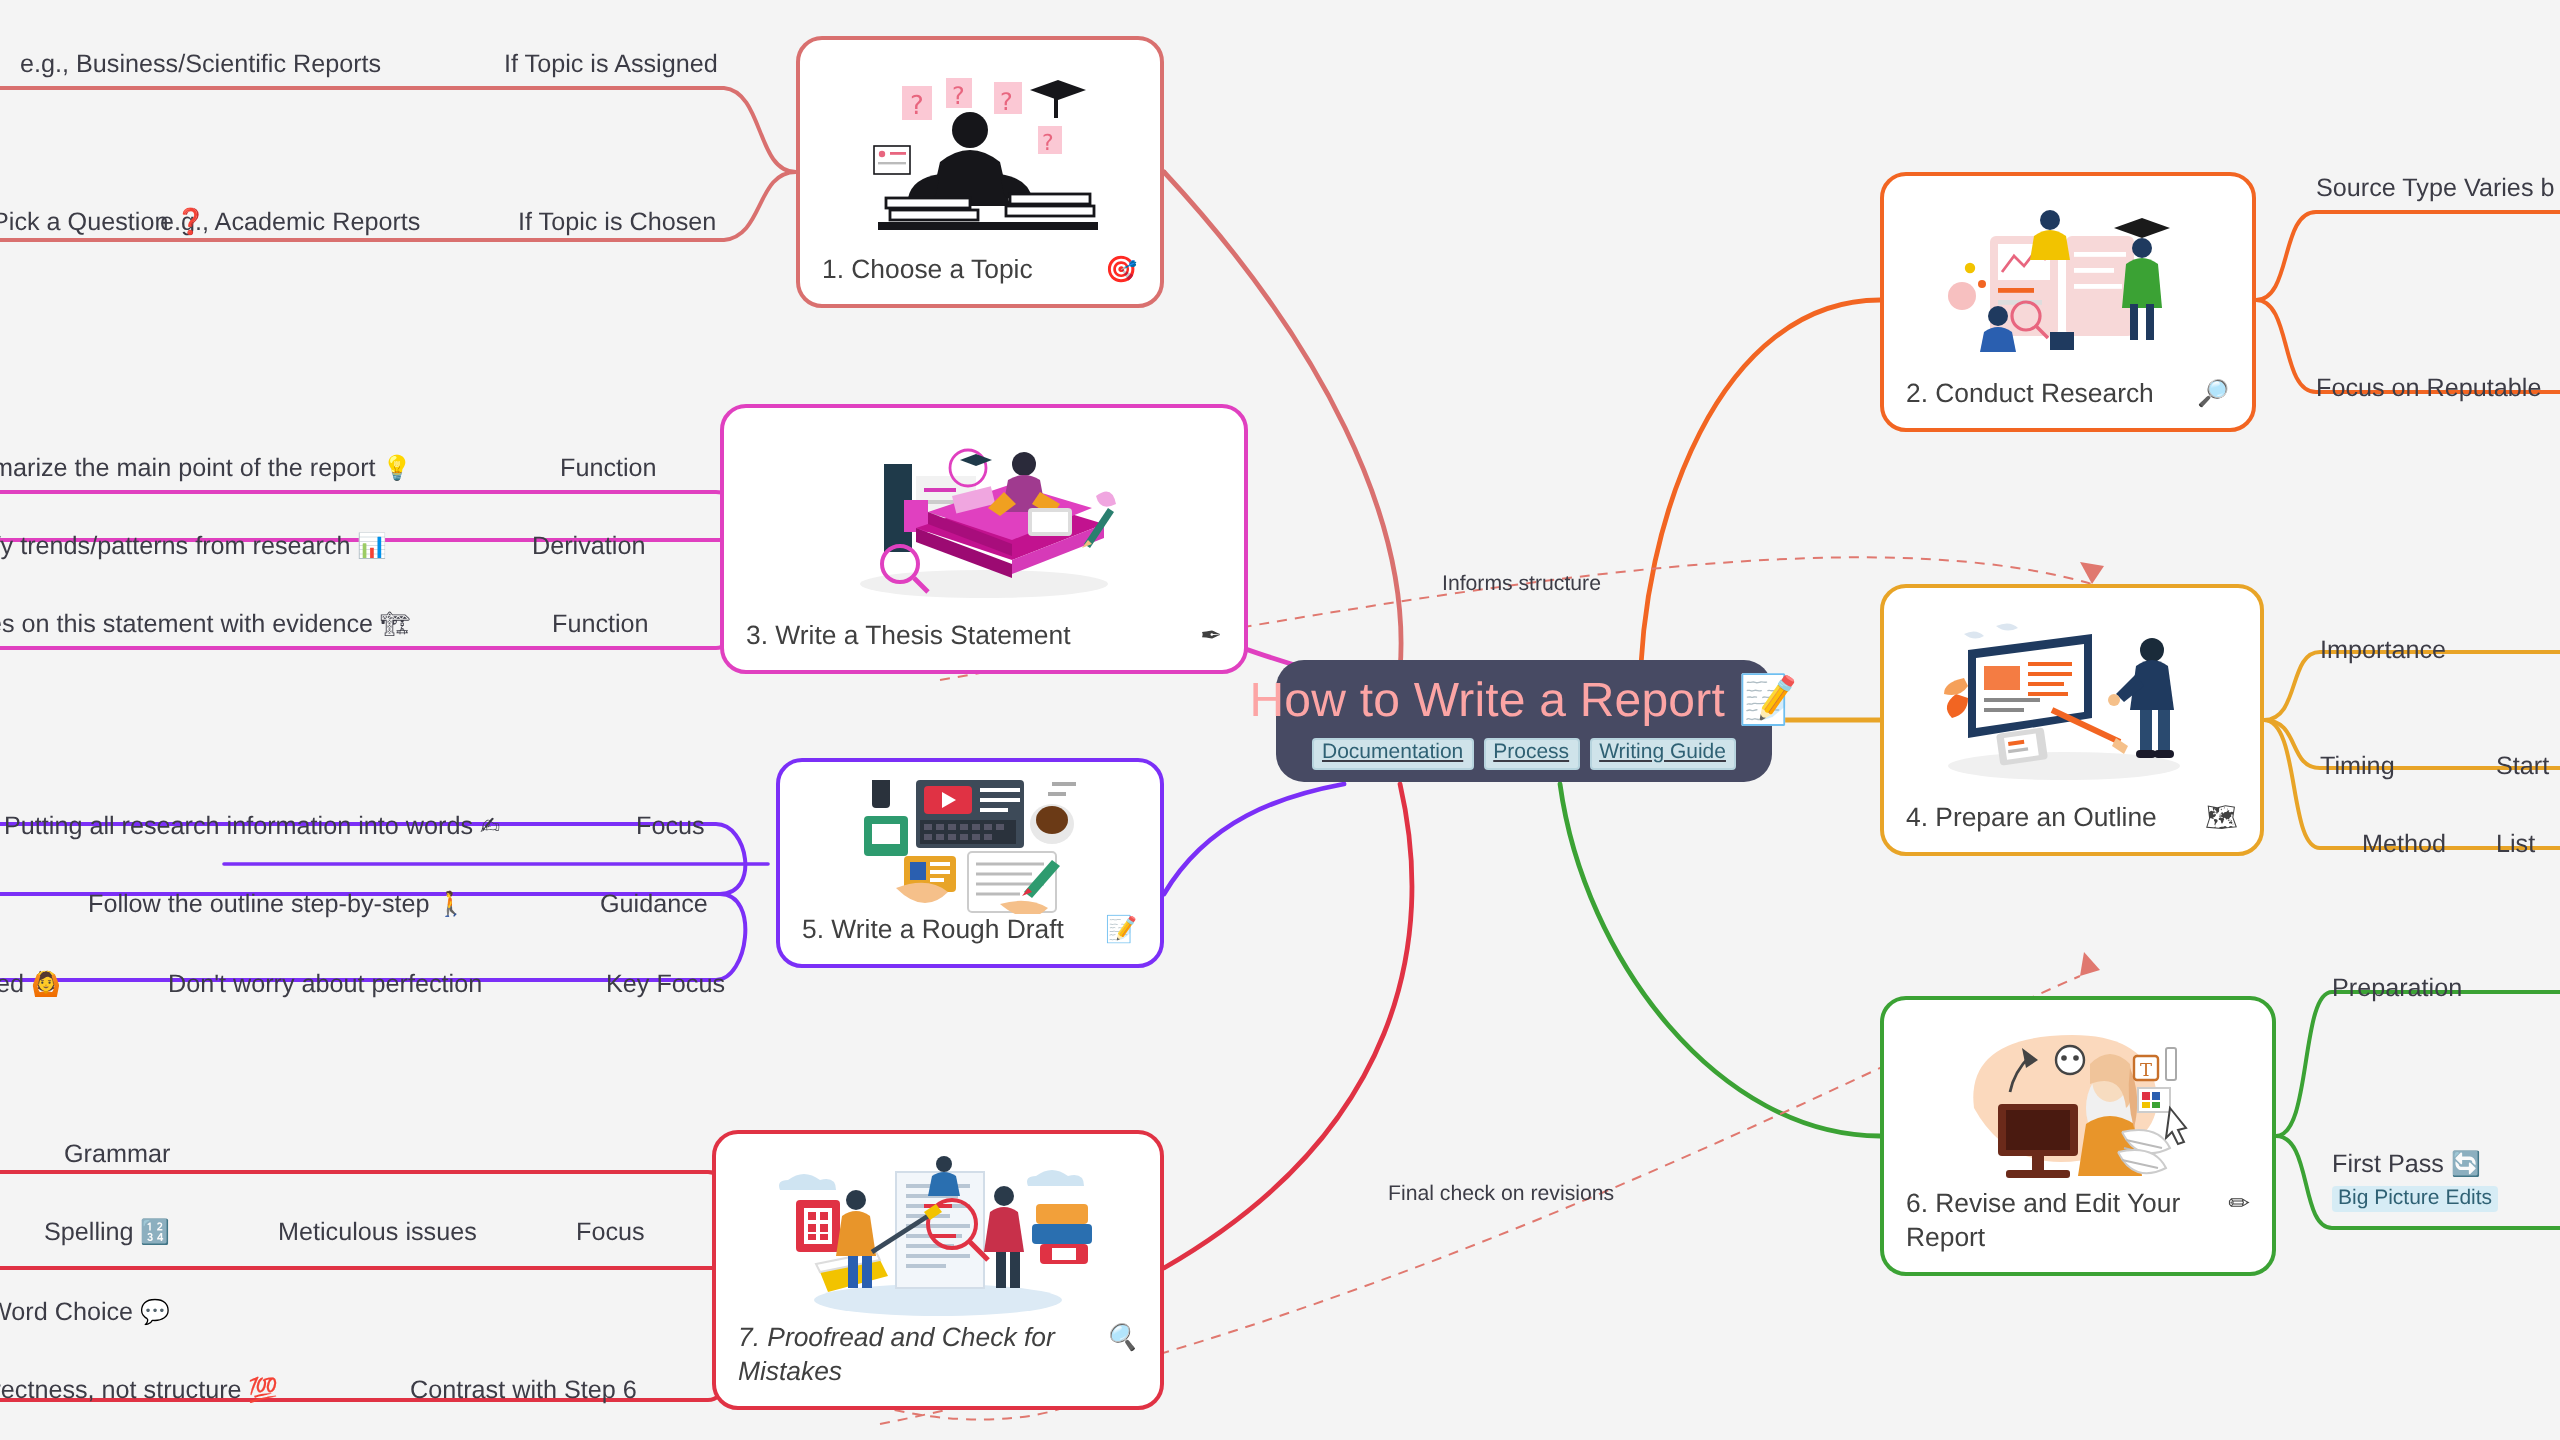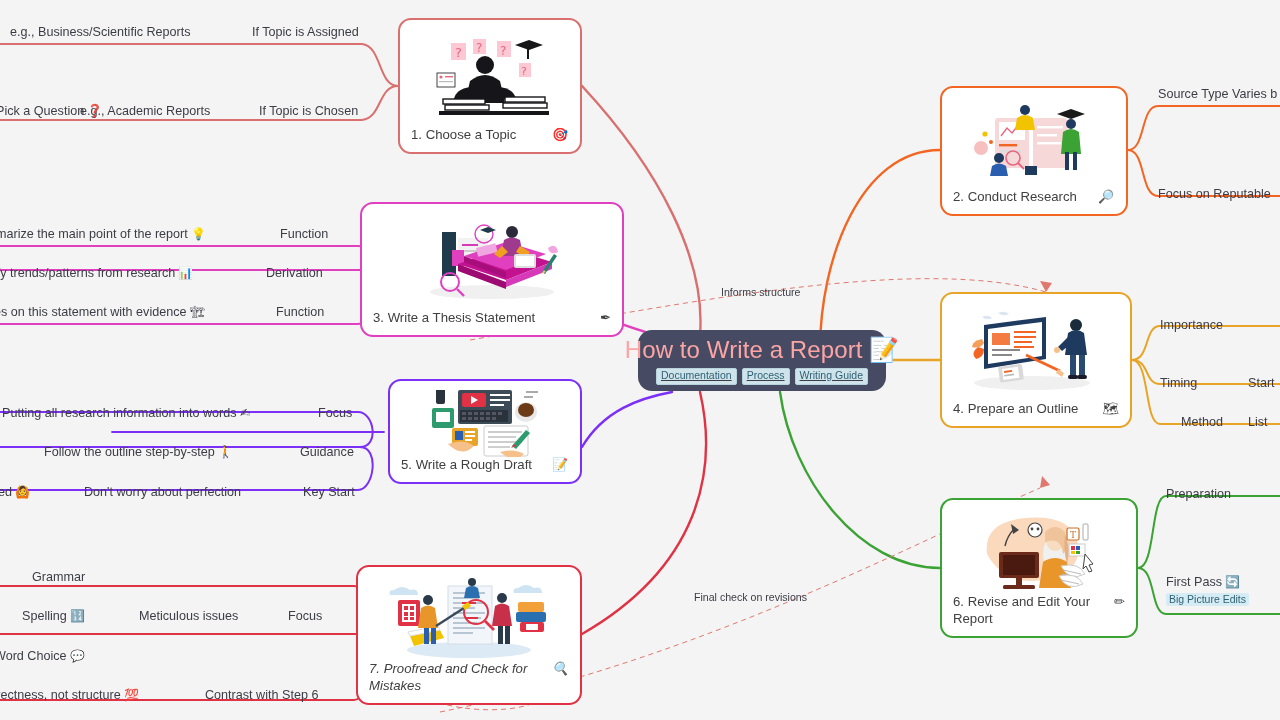--- a/index.html
+++ b/index.html
@@ -409,21 +409,21 @@
     <span>Follow the outline step-by-step</span>
     <span class="emo">🚶</span>
   </div>
   <div class="sub sub-left" style="left:300px;top:444px;">
     <span>Guidance</span>
   </div>
   <div class="sub sub-left" style="left:84px;top:484px;">
     <span>Don't worry about perfection</span>
   </div>
   <div class="sub sub-left" style="left:303px;top:484px;">
-    <span>Key Start</span>
+    <span>Key Focus</span>
   </div>
   <div class="sub sub-left" style="left:-2px;top:484px;">
     <span>ed</span>
     <span class="emo">🙆</span>
   </div>
 
   <div class="card" style="left:940px;top:498px;width:198px;height:140px;border-color:#3ba234;">
     <div class="card-art">
       <svg width="160" height="84" viewBox="0 0 160 84">
         <path d="M28,44 q-4,-32 38,-36 q44,-4 52,22 q8,28 -26,38 q-44,12 -64,-24 z" fill="#fbd9bd"></path>

